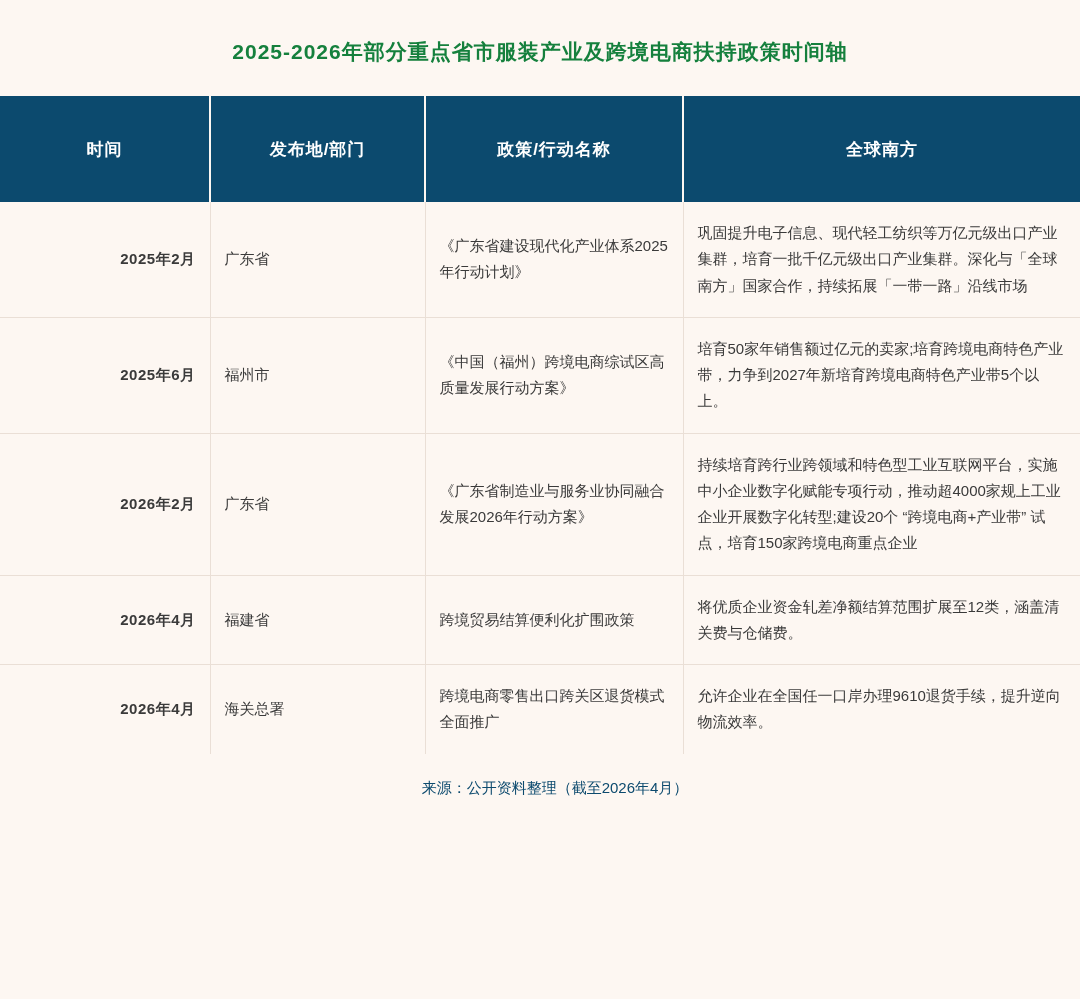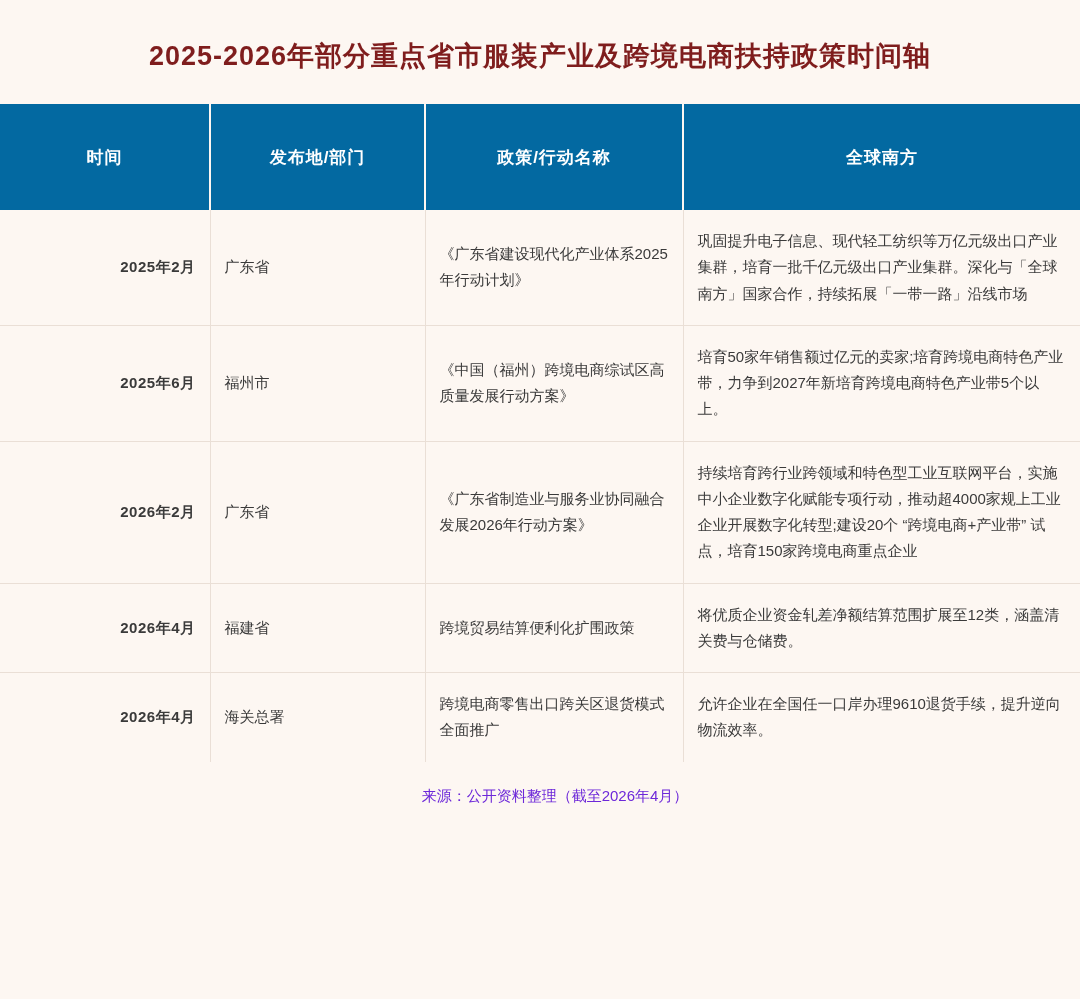--- a/index.html
+++ b/index.html
@@ -15,35 +15,35 @@
   }
   .page {
     position: relative;
     width: 1080px;
     height: 999px;
     background: #fdf7f2;
     box-sizing: border-box;
   }
   .title {
     text-align: center;
-    color: #7f1d1d;
-    font-size: 27px;
+    color: #15803d;
+    font-size: 21px;
     font-weight: bold;
     letter-spacing: 1px;
     padding: 38px 20px 30px 20px;
     margin: 0;
   }
   table.policy-table {
     width: 1080px;
     border-collapse: collapse;
     table-layout: fixed;
     background: #fdf7f2;
   }
   table.policy-table th {
-    background: #0369a1;
+    background: #0c4a6e;
     color: #ffffff;
     font-size: 17px;
     font-weight: bold;
     height: 104px;
     vertical-align: middle;
     text-align: center;
     border-right: 2px solid #fdf7f2;
     letter-spacing: 1px;
   }
   table.policy-table th:last-child {
@@ -91,21 +91,21 @@
   }
   .cell-goal {
     text-align: left;
     font-size: 15px;
     color: #333333;
     padding-left: 18px;
     padding-right: 26px;
   }
   .footer {
     text-align: center;
-    color: #6d28d9;
+    color: #0c4a6e;
     font-size: 15px;
     line-height: 1.9;
     padding-top: 20px;
     margin-left: 30px;
   }
   .footer div {
     margin: 0;
   }
 </style>
 </head>

